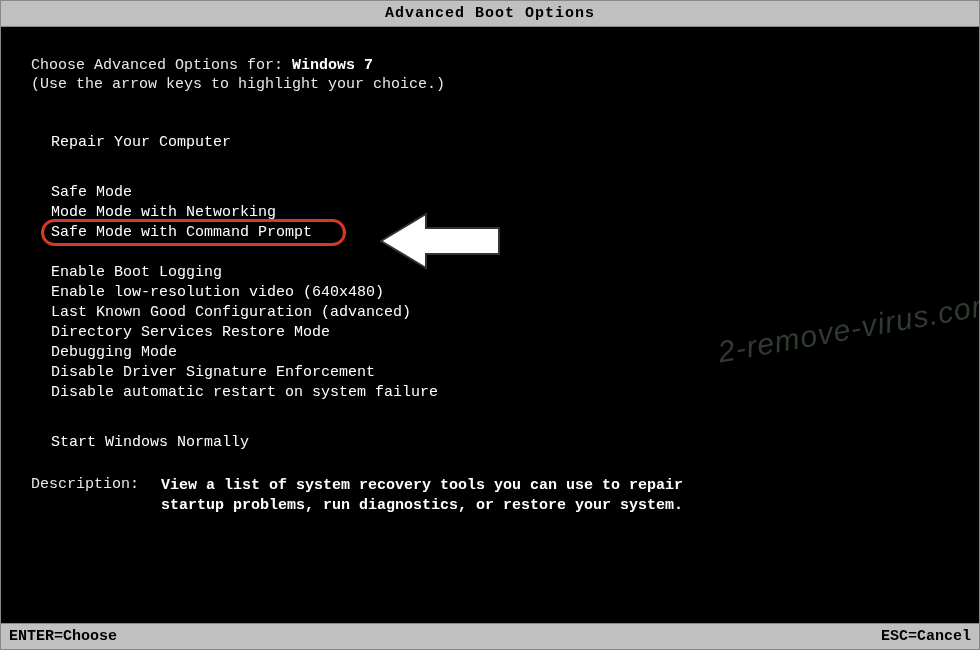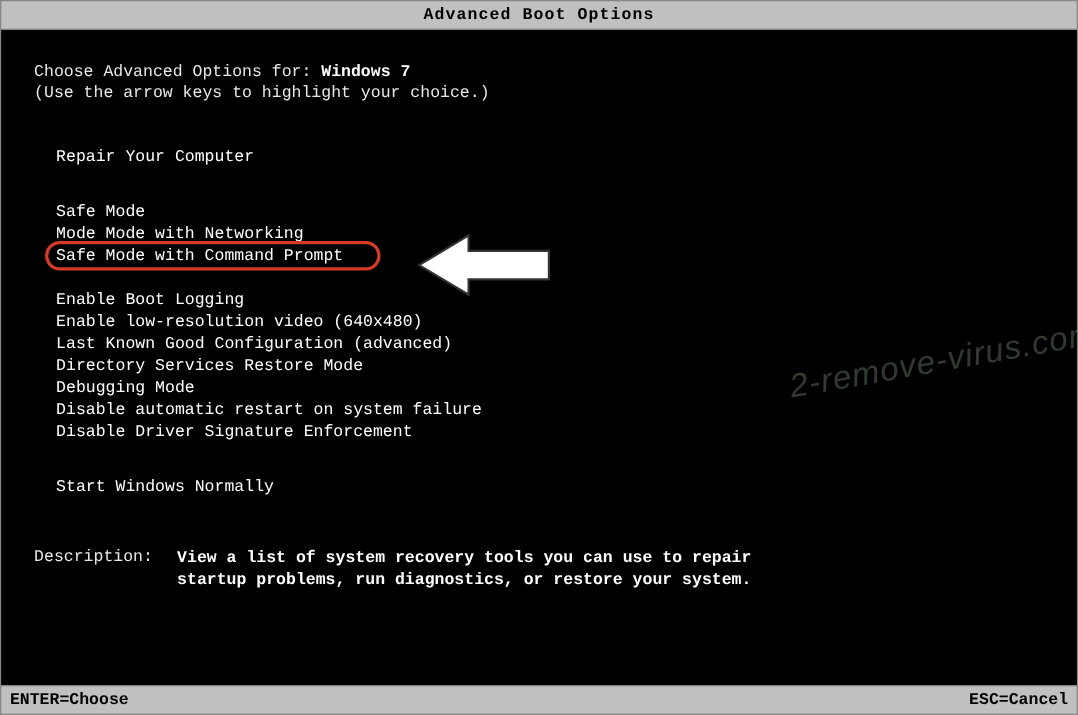--- a/index.html
+++ b/index.html
@@ -65,21 +65,21 @@
       border-radius: 18px;
       pointer-events: none;
     }
     .arrow {
       position: absolute;
       left: 370px;
       top: 205px;
       pointer-events: none;
     }
     .description-row {
-      margin-top: 45px;
+      margin-top: 23px;
       display: flex;
     }
     .desc-label {
       color: #e8e8e8;
       min-width: 130px;
     }
     .desc-text {
       color: #fff;
       font-weight: bold;
       max-width: 540px;
@@ -133,22 +133,22 @@
     <div class="highlight-wrap">
       <div class="menu-item">Safe Mode with Command Prompt</div>
       <div class="highlight-oval"></div>
     </div>
     <div class="menu-gap" style="height:20px"></div>
     <div class="menu-item">Enable Boot Logging</div>
     <div class="menu-item">Enable low-resolution video (640x480)</div>
     <div class="menu-item">Last Known Good Configuration (advanced)</div>
     <div class="menu-item">Directory Services Restore Mode</div>
     <div class="menu-item">Debugging Mode</div>
+    <div class="menu-item">Disable Driver Signature Enforcement</div>
     <div class="menu-item">Disable automatic restart on system failure</div>
-    <div class="menu-item">Disable Driver Signature Enforcement</div>
     <div class="menu-gap"></div>
     <div class="menu-item">Start Windows Normally</div>
   </div>
 
   <div class="description-row">
     <div class="desc-label">Description:</div>
     <div class="desc-text">View a list of system recovery tools you can use to repair startup problems, run diagnostics, or restore your system.</div>
   </div>
 </div>
 

